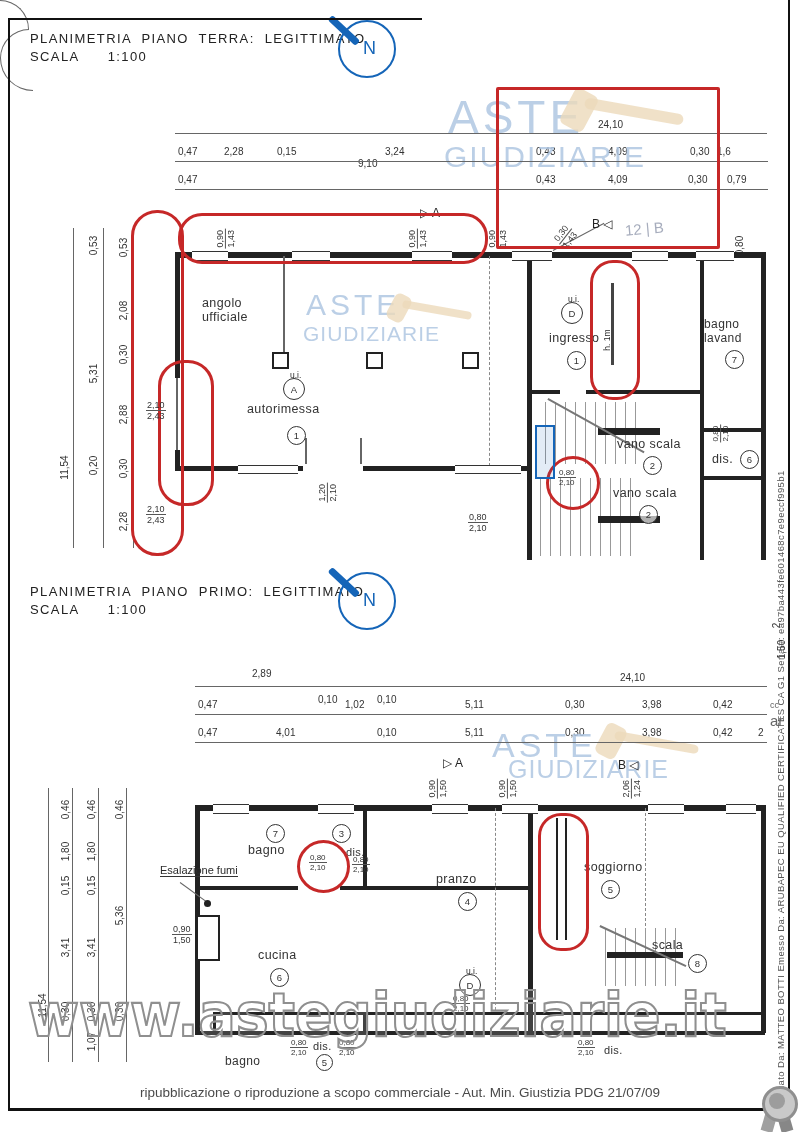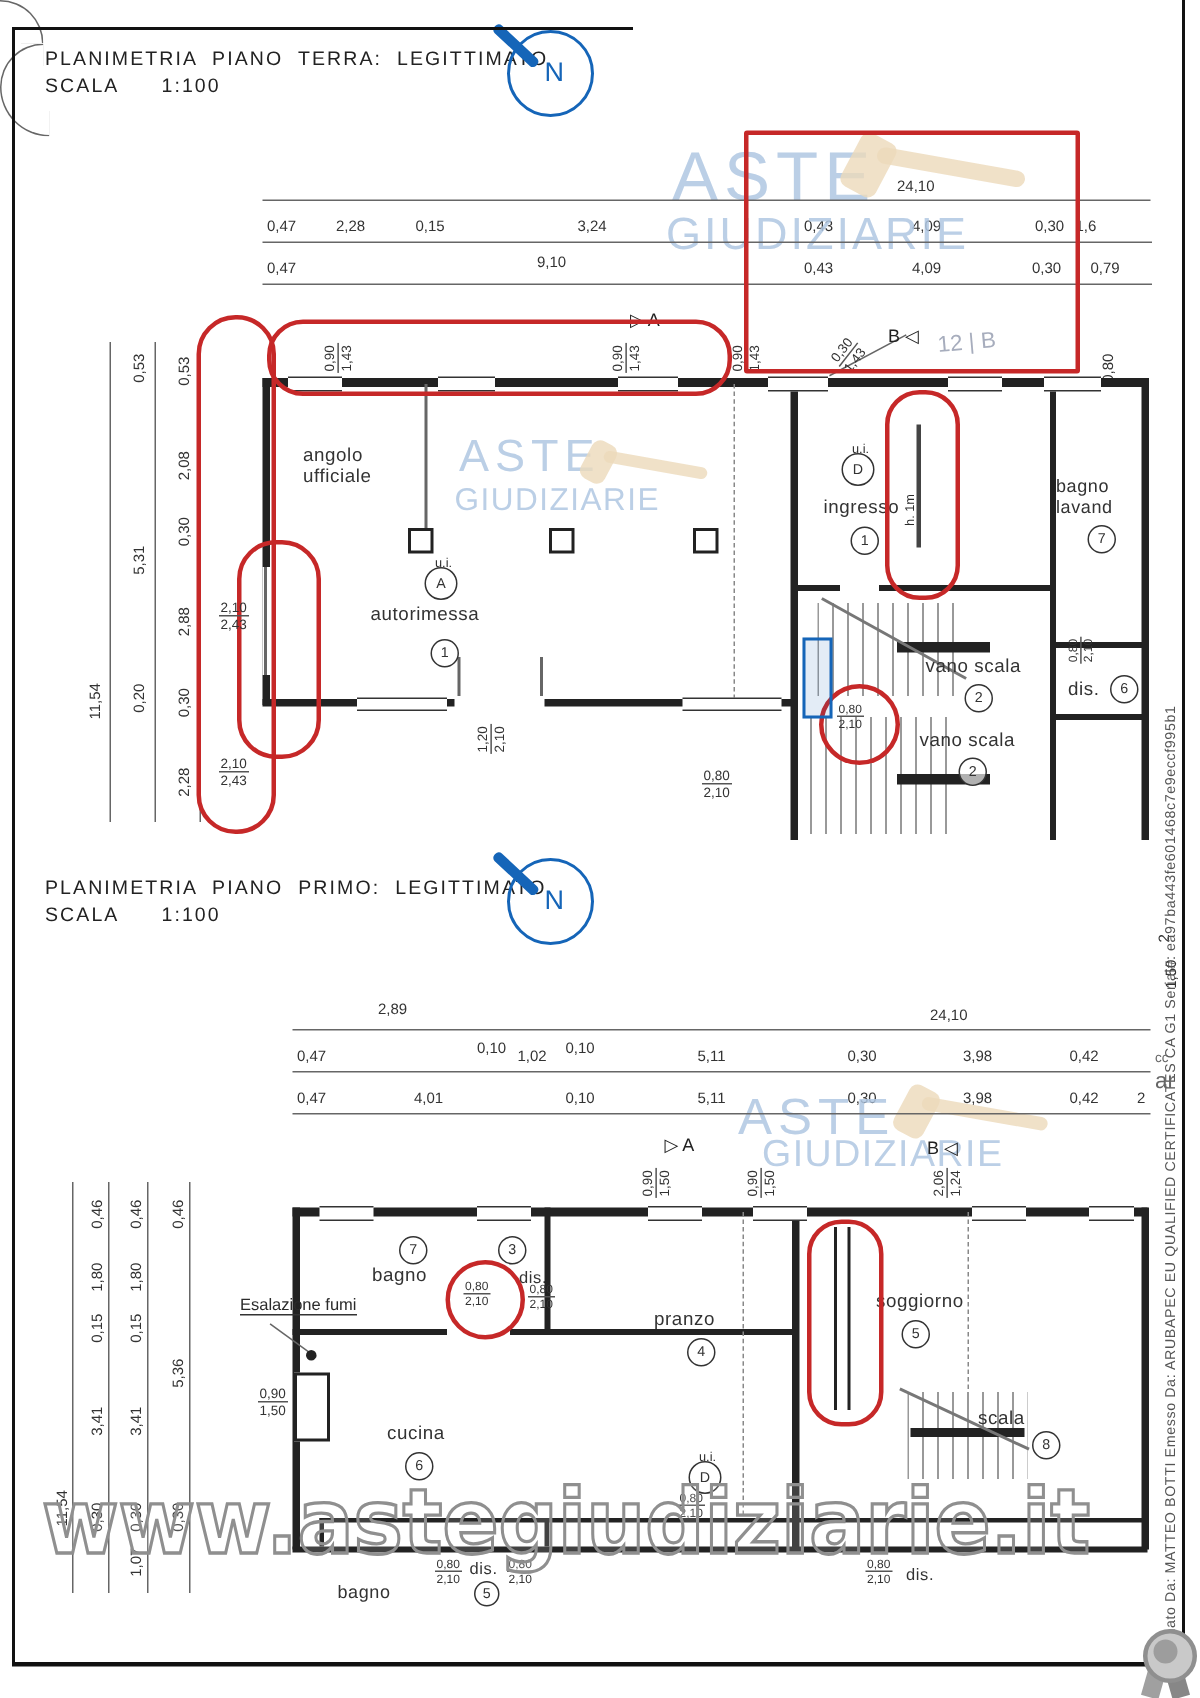--- a/index.html
+++ b/index.html
@@ -63,21 +63,21 @@
   <div class="t dim" style="left:178px;top:146px">0,47</div>
   <div class="t dim" style="left:224px;top:146px">2,28</div>
   <div class="t dim" style="left:277px;top:146px">0,15</div>
   <div class="t dim" style="left:385px;top:146px">3,24</div>
   <div class="t dim" style="left:536px;top:146px">0,43</div>
   <div class="t dim" style="left:608px;top:146px">4,09</div>
   <div class="t dim" style="left:690px;top:146px">0,30</div>
   <div class="t dim" style="left:717px;top:146px">1,6</div>
   <div class="lin" style="left:175px;top:189px;width:593px;height:1.2px"></div>
   <div class="t dim" style="left:178px;top:174px">0,47</div>
-  <div class="t dim" style="left:358px;top:170px">9,10</div>
+  <div class="t dim" style="left:358px;top:158px">9,10</div>
   <div class="t dim" style="left:536px;top:174px">0,43</div>
   <div class="t dim" style="left:608px;top:174px">4,09</div>
   <div class="t dim" style="left:688px;top:174px">0,30</div>
   <div class="t dim" style="left:727px;top:174px">0,79</div>
 
   <div class="lin" style="left:73px;top:228px;width:1.2px;height:320px"></div>
   <div class="lin" style="left:103px;top:228px;width:1.2px;height:320px"></div>
   <div class="lin" style="left:133px;top:228px;width:1.2px;height:320px"></div>
   <div class="t dim vr" style="left:114px;top:242px">0,53</div>
   <div class="t dim vr" style="left:114px;top:305px">2,08</div>
@@ -358,20 +358,21 @@
   <div class="marker" style="left:443px;top:756px">▷ <span>A</span></div>
   <div class="marker" style="left:618px;top:758px"><span>B</span> ◁</div>
 
   <div class="red" style="left:297px;top:840px;width:47px;height:47px;border-radius:50%"></div>
   <div class="red" style="left:538px;top:813px;width:45px;height:132px;border-radius:23px"></div>
 
   <div class="t" style="left:28px;top:980px;font-family:'DejaVu Sans',sans-serif;font-size:60px;font-weight:bold;
               color:rgba(255,255,255,.15);-webkit-text-stroke:2.2px #8f8f8f;z-index:6;
               transform:scaleX(.92);transform-origin:left center">www.astegiudiziarie.it</div>
 
+  <div class="t" style="left:0;top:1085px;width:800px;text-align:center;font-size:13.5px;color:#4a4a4a;z-index:7">ripubblicazione o riproduzione a scopo commerciale - Aut. Min. Giustizia PDG 21/07/09</div>
 
   <div class="t" style="left:775px;top:1106px;width:600px;font-size:9.5px;color:#555;letter-spacing:.4px;
               transform:rotate(-90deg);transform-origin:0 0;z-index:7">Firmato Da: MATTEO BOTTI Emesso Da: ARUBAPEC EU QUALIFIED CERTIFICATES CA G1 Serial#: ea97ba443fe601468c7e9eccf995b1</div>
   <div class="t" style="left:770px;top:700px;font-size:9px;color:#666;z-index:7">cc</div>
   <div class="t" style="left:770px;top:712px;font-size:15px;color:#666;z-index:7">ar</div>
 
   <div class="abs" style="left:756px;top:1086px;width:44px;height:46px;z-index:9">
     <div class="abs" style="left:8px;top:20px;width:12px;height:26px;background:#a0a0a0;transform:rotate(16deg)"></div>
     <div class="abs" style="left:22px;top:20px;width:12px;height:26px;background:#878787;transform:rotate(-16deg)"></div>
     <div class="abs" style="left:6px;top:0;width:30px;height:30px;border-radius:50%;background:#c9c9c9;border:3px solid #8f8f8f"></div>

